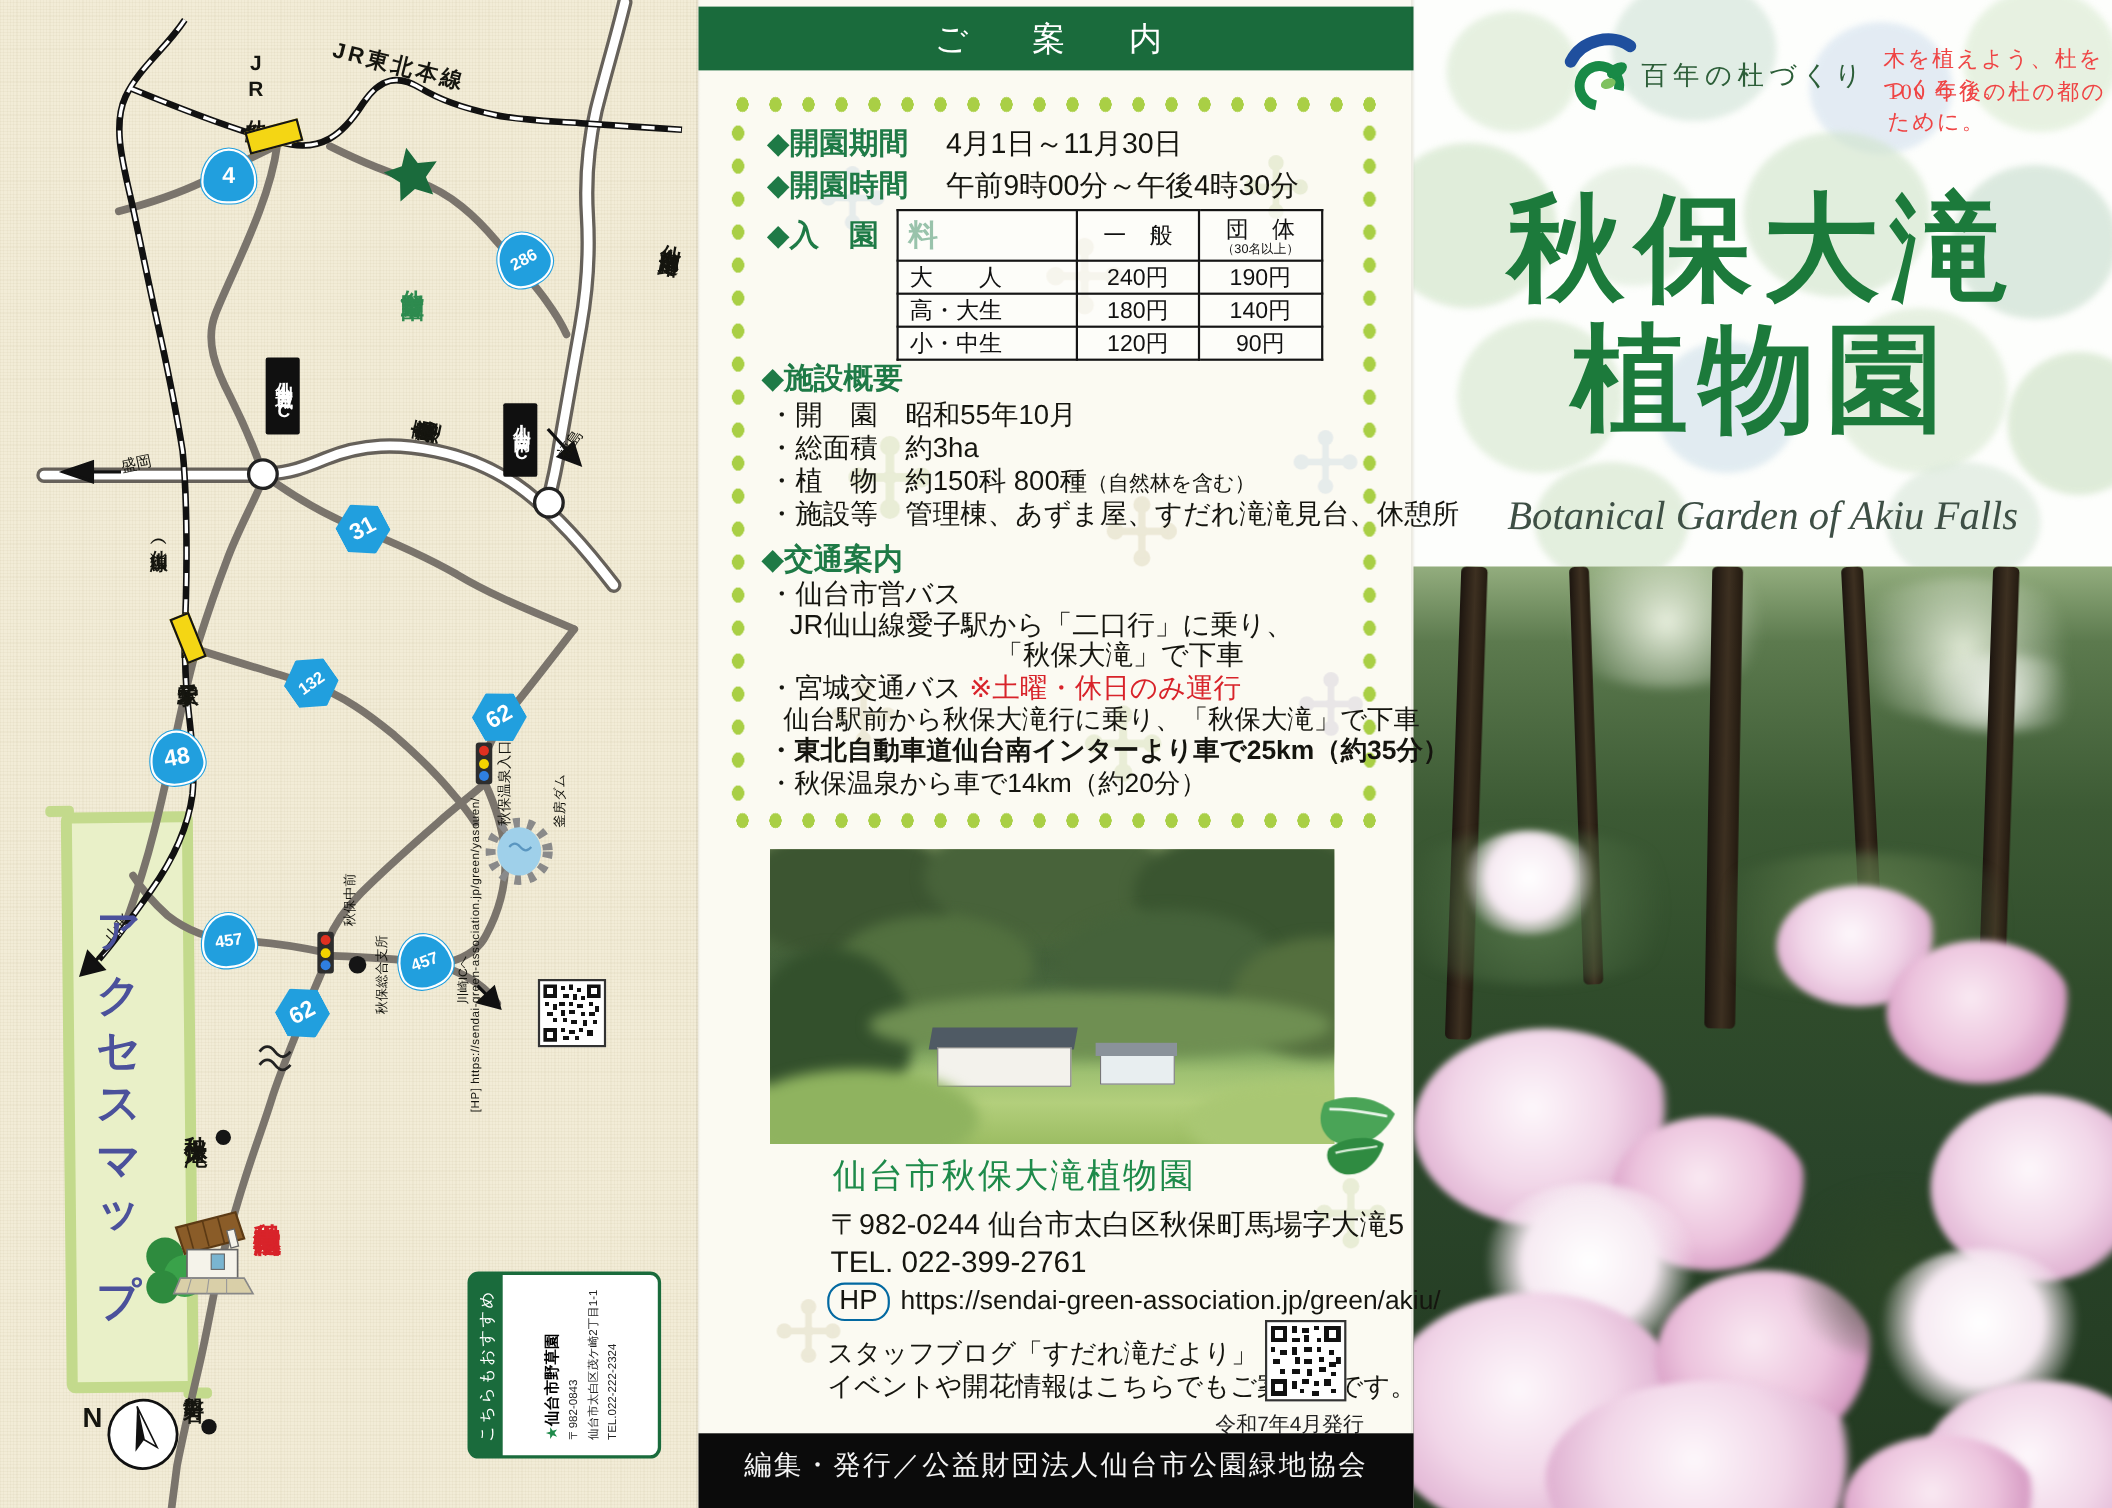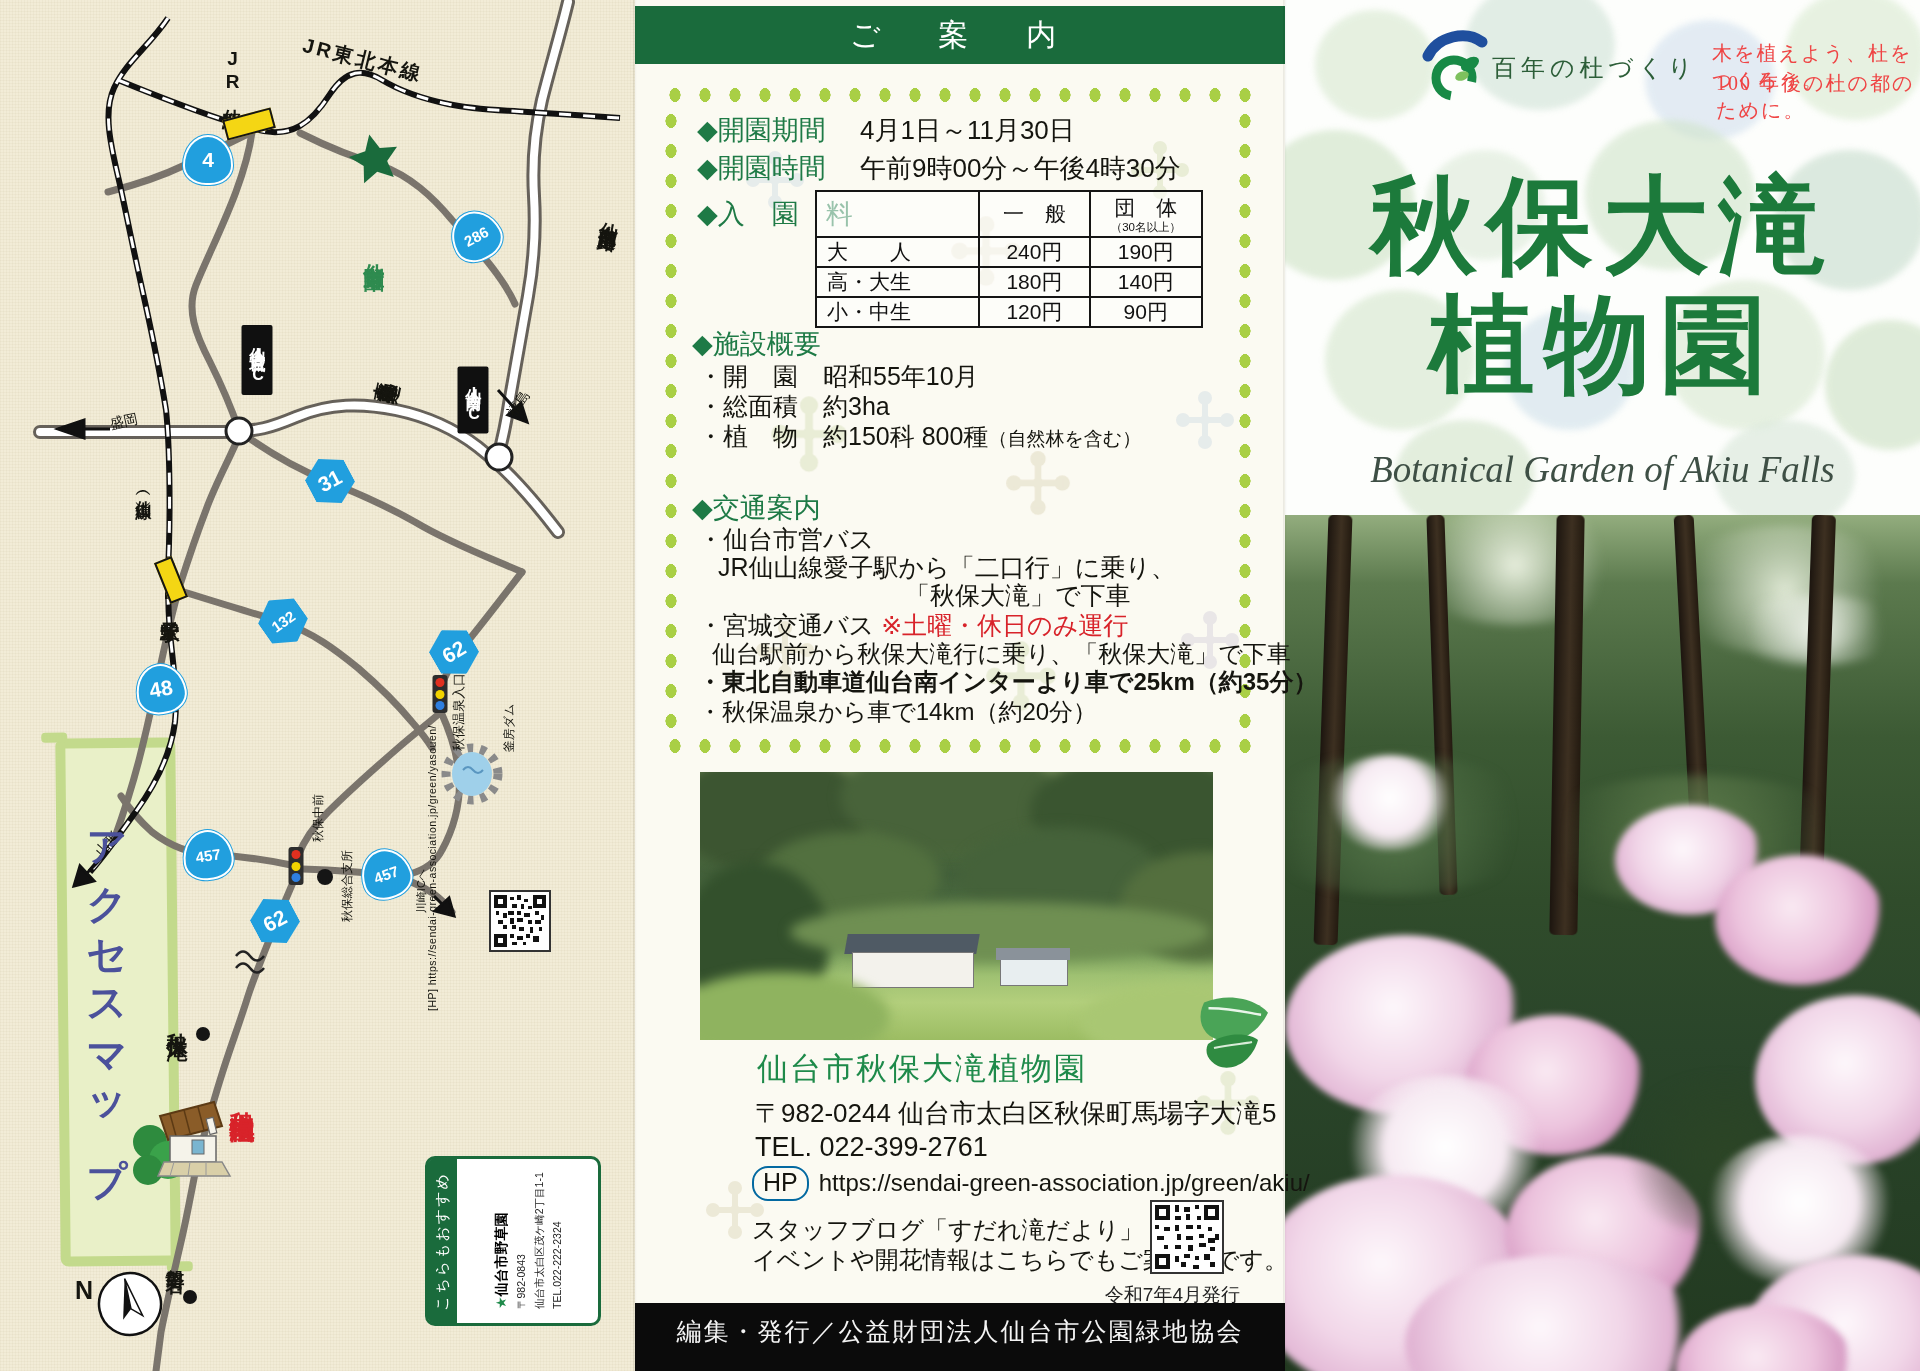--- a/index.html
+++ b/index.html
@@ -60,21 +60,21 @@
   
   #gbar{position:absolute;left:635px;top:6px;width:650px;height:58px;background:#1a6b3c;z-index:5;
         display:flex;align-items:center;justify-content:center;}
   #gbar span{color:#fff;font-size:30px;letter-spacing:14px;font-weight:500;}
   .dots-h{position:absolute;height:22px;z-index:4;
     background-image:radial-gradient(ellipse 8px 10px at 50% 50%,#a9cf45 68%,rgba(169,207,69,0) 71%);
     background-size:30px 22px;background-repeat:repeat-x;}
   .dots-v{position:absolute;width:22px;z-index:4;
     background-image:radial-gradient(ellipse 8px 10px at 50% 50%,#a9cf45 68%,rgba(169,207,69,0) 71%);
     background-size:22px 30px;background-repeat:repeat-y;}
-  .glabel{position:absolute;color:#1e7a46;font-size:27px;font-weight:400;z-index:6;white-space:nowrap;}
+  .glabel{position:absolute;color:#1e7a46;font-size:27px;font-weight:700;z-index:6;white-space:nowrap;}
   .gtext{position:absolute;color:#15150f;font-size:25px;font-weight:500;z-index:6;white-space:nowrap;}
   .gtext .red{color:#d8232a;}
   .gtext .note{font-size:19px;}
 
   #feetable{position:absolute;left:815px;top:190px;width:388px;z-index:6;border-collapse:collapse;background:rgba(255,255,255,.55);}
   #feetable td,#feetable th{border:2px solid #151515;font-weight:500;color:#111;padding:0;}
   #feetable th{height:44px;font-size:21px;}
   #feetable td{height:26px;font-size:21px;text-align:center;}
   #feetable td.cat{text-align:left;padding-left:10px;width:142px;}
   #feetable .gnote{display:block;font-size:11.5px;font-weight:400;line-height:1;}
@@ -407,20 +407,21 @@
       <td>120円</td>
       <td>90円</td>
     </tr>
   </tbody>
     </table>
 
   <div class="glabel" style="left:692px;top:326px;">◆施設概要</div>
   <div class="gtext" style="left:698px;top:360px;">・開　園　昭和55年10月</div>
   <div class="gtext" style="left:698px;top:390px;">・総面積　約3ha</div>
   <div class="gtext" style="left:698px;top:420px;"><span>・植　物　約150科 800種</span><span class="note">（自然林を含む）</span></div>
+  <div class="gtext" style="left:698px;top:450px;">・施設等　管理棟、あずま屋、すだれ滝滝見台、休憩所</div>
 
   <div class="glabel" style="left:692px;top:490px;">◆交通案内</div>
   <div class="gtext" style="left:698px;top:523px;">・仙台市営バス</div>
   <div class="gtext" style="left:718px;top:551px;">JR仙山線愛子駅から「二口行」に乗り、</div>
   <div class="gtext" style="left:905px;top:579px;">「秋保大滝」で下車</div>
   <div class="gtext" style="left:698px;top:609px;"><span>・宮城交通バス </span><span class="red">※土曜・休日のみ運行</span></div>
   <div class="gtext" style="left:712px;top:638px;font-size:24px;">仙台駅前から秋保大滝行に乗り、「秋保大滝」で下車</div>
   <div class="gtext" style="left:698px;top:666px;font-size:24px;font-weight:bold;">・東北自動車道仙台南インターより車で25km（約35分）</div>
   <div class="gtext" style="left:698px;top:696px;font-size:24px;">・秋保温泉から車で14km（約20分）</div>
 

